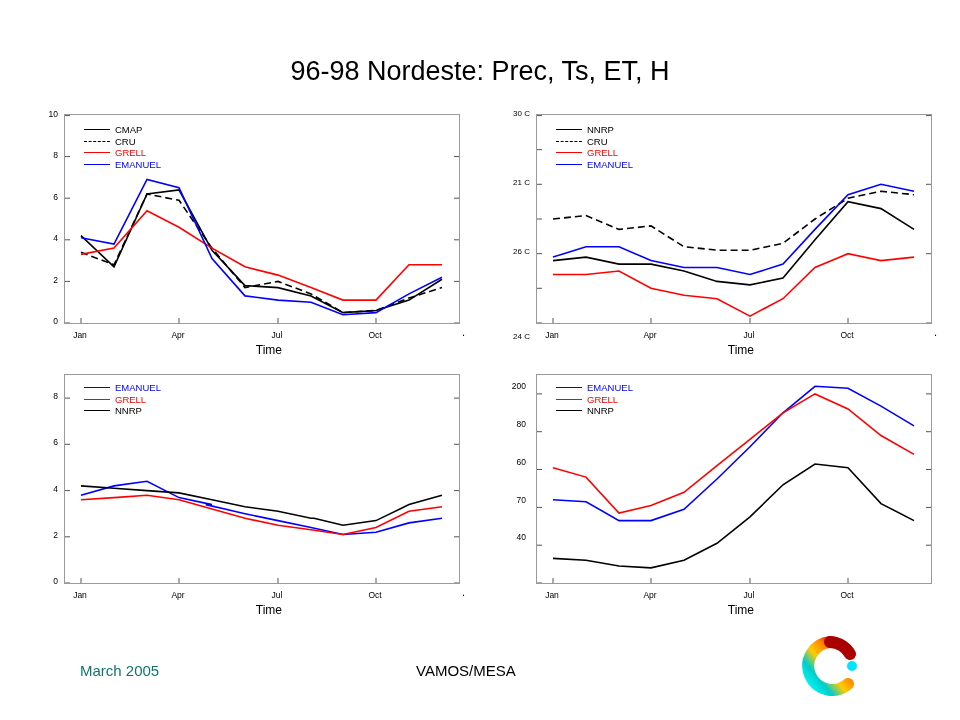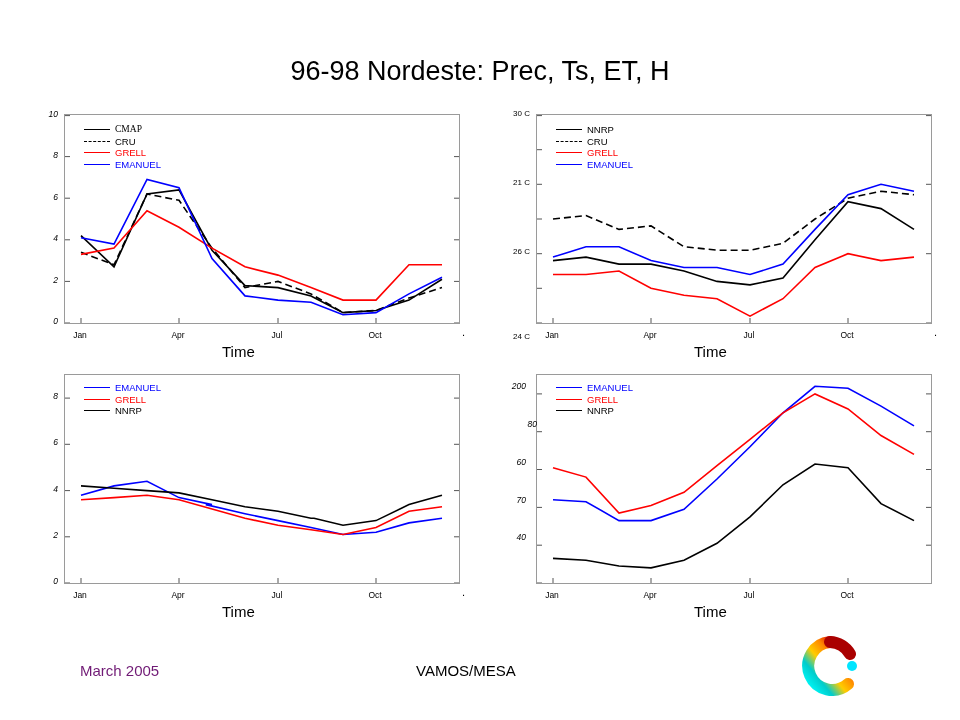--- a/index.html
+++ b/index.html
@@ -45,55 +45,54 @@
   }
   .legend .swatch{
     display:inline-block;
     width:26px;height:0;
     border-top:1.3px solid #000;
     margin-right:5px;
   }
   .legend .lbl{font-size:9.5px;}
   .axis-label{
     position:absolute;
-    font-size:15px;
-    color:#000;
-    text-align:left;
+    font-size:12px;
+    color:#000;
+    text-align:right;
   }
   .xtick{
     position:absolute;
     font-size:8.5px;
     color:#000;
     text-align:center;
     width:40px;
   }
   .ytick{
     position:absolute;
     font-size:8.5px;
     color:#000;
     text-align:right;
     width:34px;
-    font-style:italic;
   }
   .ytick-unit{
     position:absolute;
     font-size:8px;
     color:#000;
     text-align:right;
     width:40px;
   }
   .dot-tick{
     position:absolute;
     font-size:11px;
     color:#000;
   }
   #footer-date{
     position:absolute;
     left:80px;top:662px;
-    font-size:15px;color:#701a75;
+    font-size:15px;color:#0f766e;
   }
   #footer-center{
     position:absolute;
     left:416px;top:662px;
     font-size:15px;color:#000;
   }
   #logo{
     position:absolute;
     left:790px;top:636px;
     width:80px;height:60px;
@@ -133,21 +132,21 @@
         <polyline fill="none" stroke="#000000" stroke-width="1.6" stroke-dasharray="7,4" points="16,137.3 49,149.8 82,79.0 114,85.3 147,133.1 180,172.6 213,166.4 246,178.9 278,197.6 311,195.5 344,183.0 377,172.6"></polyline>
 
         <polyline fill="none" stroke="#ff0000" stroke-width="1.6" points="16,139.4 49,133.1 82,95.7 114,112.3 147,133.1 180,151.8 213,160.1 246,172.6 278,185.1 311,185.1 344,149.8 377,149.8"></polyline>
 
         <polyline fill="none" stroke="#0000ff" stroke-width="1.6" points="16,122.7 49,129.0 82,64.5 114,72.8 147,143.5 180,180.9 213,185.1 246,187.2 278,199.7 311,197.6 344,178.9 377,162.2"></polyline>
       </svg>
     </div>
     <div class="legend" style="left:56px;top:16px;">
       <div class="lrow">
         <span class="swatch" style="border-top-color:#000;"></span>
-        <span class="lbl" style="color:#000;font-family:Liberation Serif, serif;">CMAP</span>
+        <span class="lbl" style="color:#000;">CMAP</span>
       </div>
       <div class="lrow">
         <span class="swatch" style="border-top-style:dashed;border-top-color:#000;"></span>
         <span class="lbl" style="color:#000;">CRU</span>
       </div>
       <div class="lrow">
         <span class="swatch" style="border-top-color:#ff0000;"></span>
         <span class="lbl" style="color:#ff0000;">GRELL</span>
       </div>
       <div class="lrow">
@@ -321,21 +320,21 @@
       <div class="lrow">
         <span class="swatch" style="border-top-color:#ff0000;"></span>
         <span class="lbl" style="color:#ff0000;">GRELL</span>
       </div>
       <div class="lrow">
         <span class="swatch" style="border-top-color:#000;"></span>
         <span class="lbl" style="color:#000;">NNRP</span>
       </div>
     </div>
     <div class="ytick" style="left:0px;top:13px;">200</div>
-    <div class="ytick" style="left:11px;top:51px;">80</div>
+    <div class="ytick" style="left:0px;top:51px;">80</div>
     <div class="ytick" style="left:0px;top:89px;">60</div>
     <div class="ytick" style="left:0px;top:127px;">70</div>
     <div class="ytick" style="left:0px;top:164px;">40</div>
     <div class="xtick" style="left:40px;top:222px;">Jan</div>
     <div class="xtick" style="left:138px;top:222px;">Apr</div>
     <div class="xtick" style="left:237px;top:222px;">Jul</div>
     <div class="xtick" style="left:335px;top:222px;">Oct</div>
     <div class="axis-label" style="left:202px;top:235px;width:60px;">Time</div>
   </div>
 

